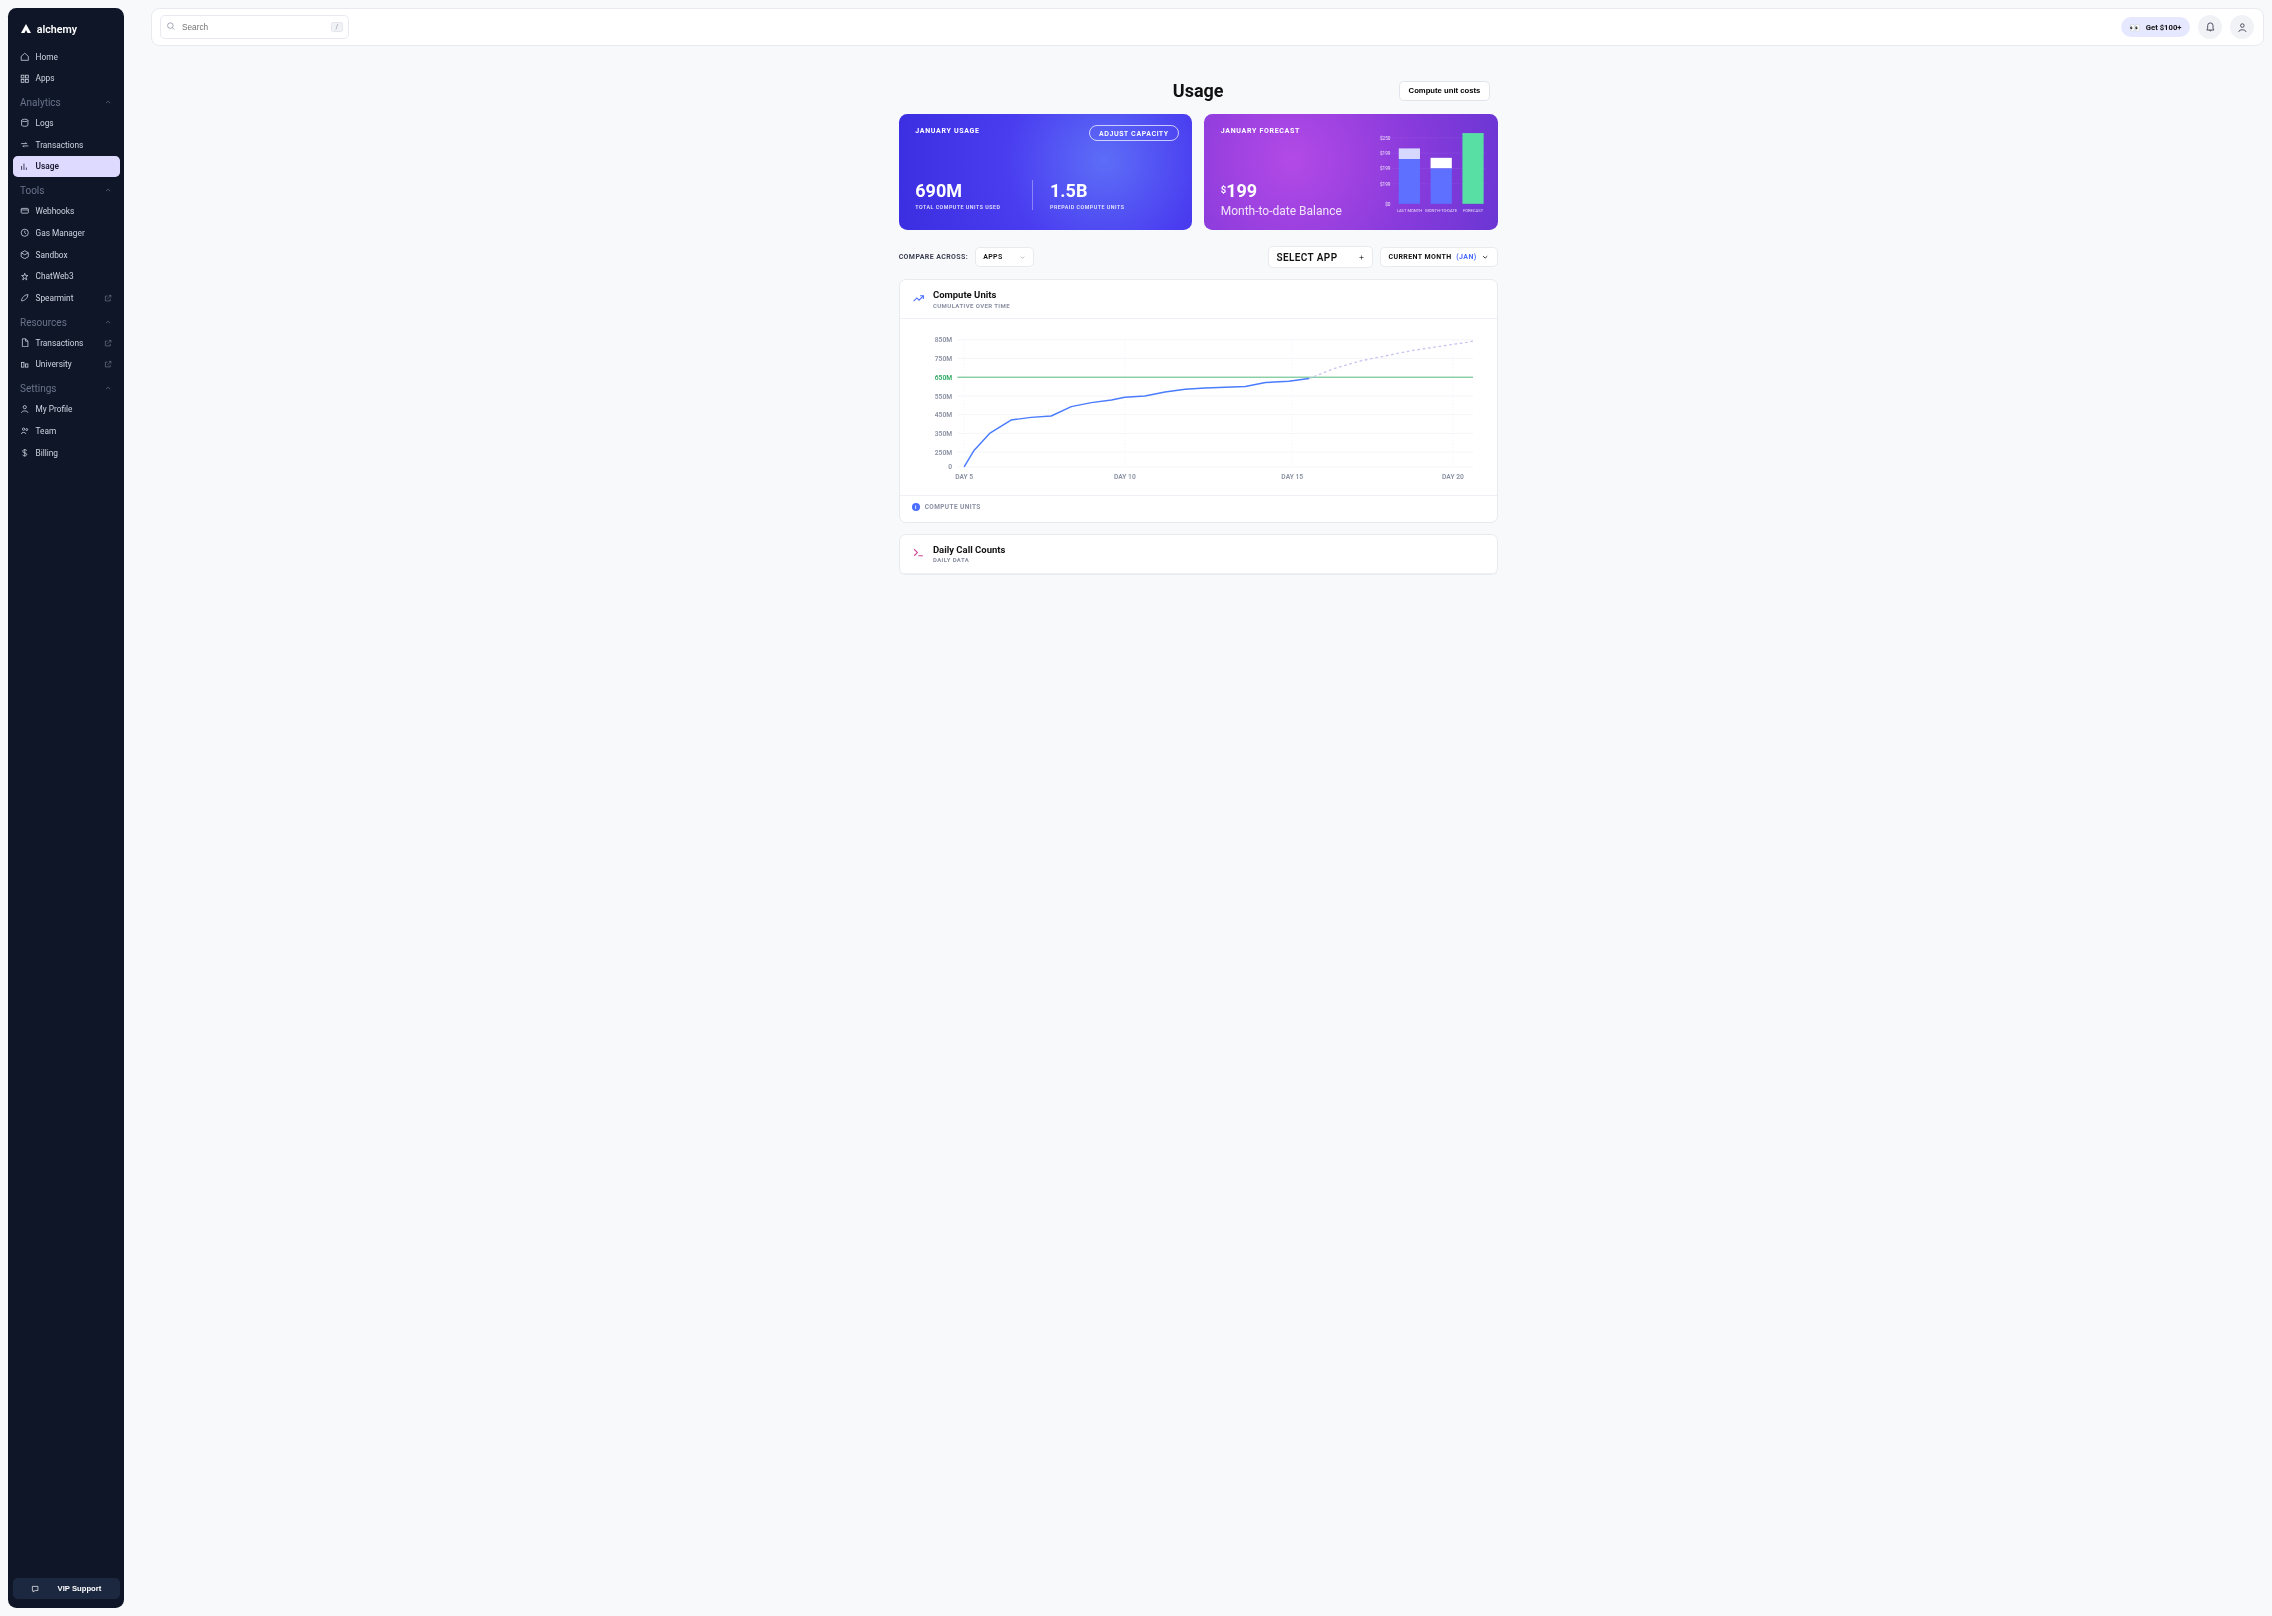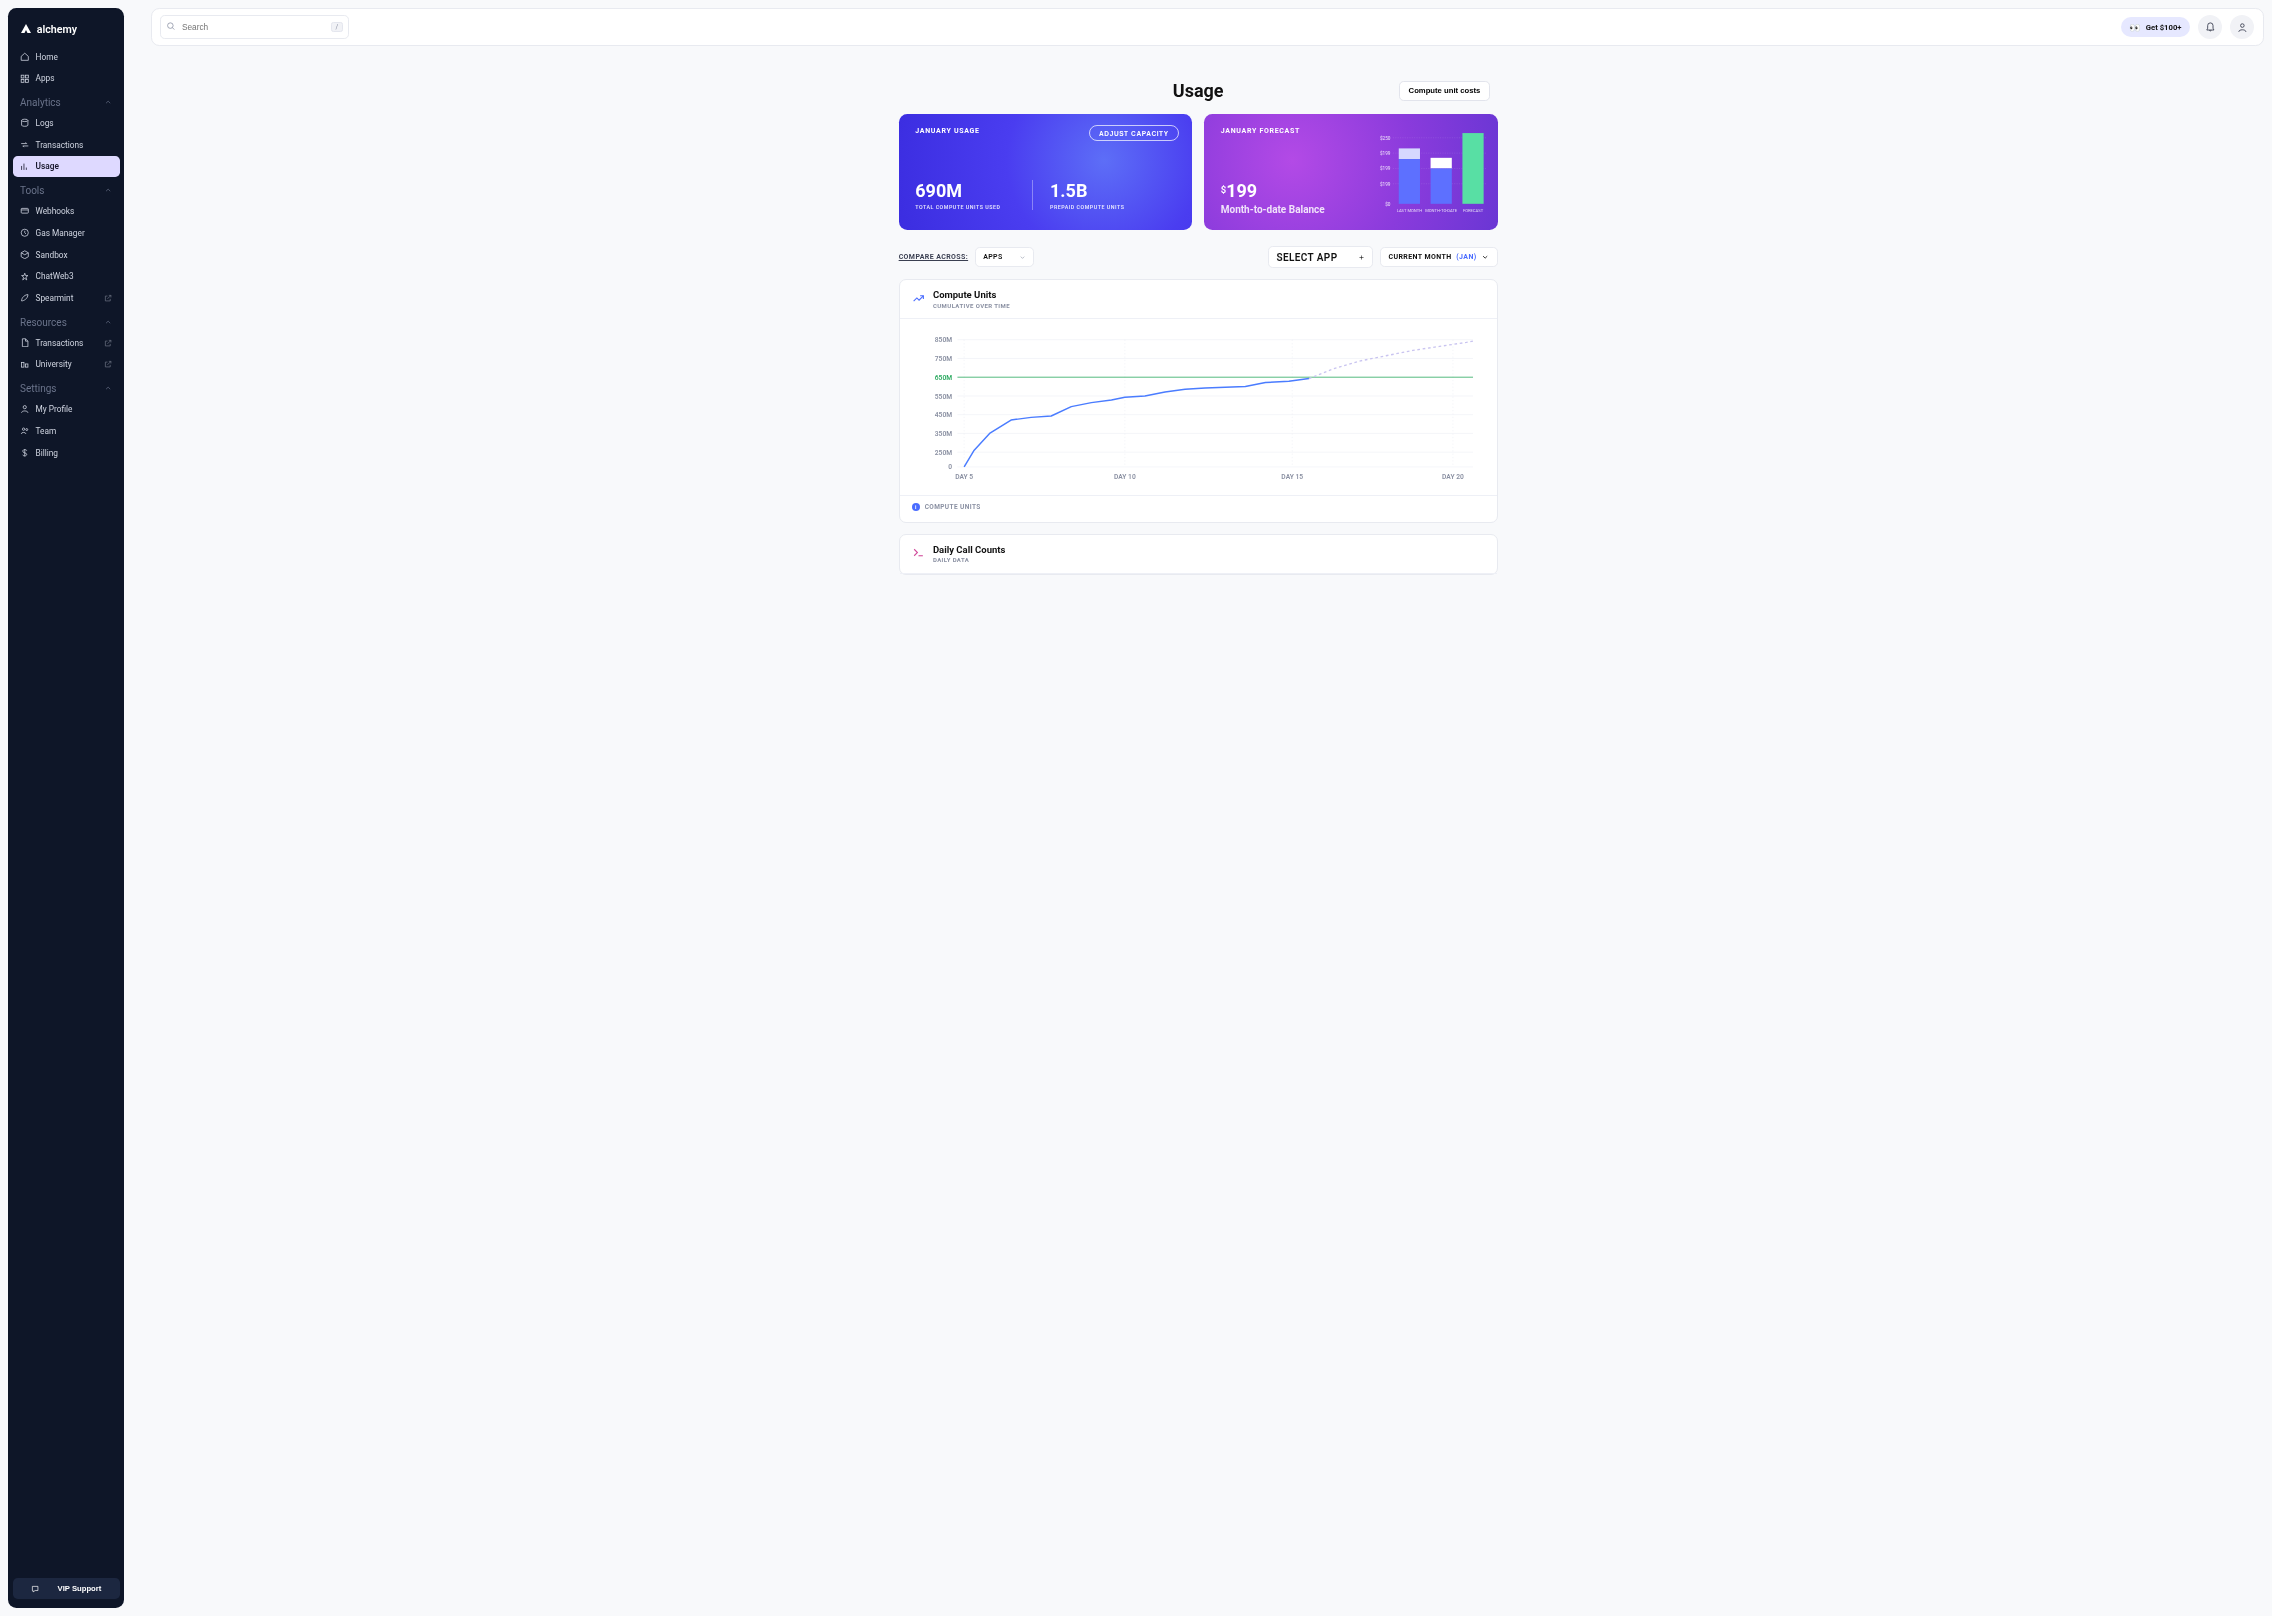--- a/index.html
+++ b/index.html
@@ -43,34 +43,34 @@
 .card-title { font-size: 7px; letter-spacing: 0.7px; font-weight:700; }
 .adjust { position:absolute; top:10.7px; right:13px; border:0.6px solid rgba(255,255,255,0.7); background:transparent; color:#fff; border-radius:591px; padding:3.6px 9.5px; font-size:6.5px; letter-spacing:0.6px; font-weight:700; cursor:pointer;}
 .metrics { display:flex; gap:16.6px; margin-top: 45px; }
 .metric { padding-right:15.4px; }
 .metric + .metric { border-left:0.6px solid rgba(255,255,255,0.35); padding-left:16.6px; padding-right:0;}
 .metric .val { font-size: 18px; font-weight:700; }
 .metric .lab { font-size: 5.3px; letter-spacing: 0.5px; opacity:0.85; margin-top:2.4px; font-weight:600;}
 .balance { margin-top: 45px; }
 .balance .amt { font-size: 18px; font-weight:700; }
 .balance .amt .cur { font-size: 9.5px; font-weight:600; vertical-align: 3.6px; }
-.balance .lab { font-size:10px; opacity:0.85; margin-top:2.4px;font-weight:bold;}
+.balance .lab { font-size:12px; opacity:0.85; margin-top:2.4px;}
 
 .mini-chart { position:absolute; right:12px; top:12px; bottom:12px; width: 112px; }
 .mini-chart .grid-line { stroke: rgba(255,255,255,0.35); stroke-width:0.5; stroke-dasharray:2 2; }
 .mini-chart .ylab { font-size:8px; fill:#fff; opacity:0.85; text-anchor:end; }
 .mini-chart .xlab { font-size:7px; fill:#fff; opacity:0.8; text-anchor:middle; }
 .mini-bar-lm-top { fill:#d6d8ff; }
 .mini-bar-lm-bot { fill:#5d70ff; }
 .mini-bar-mtd-top { fill:#ffffff; }
 .mini-bar-mtd-bot { fill:#5d70ff; }
 .mini-bar-fc { fill:#58dfa4; }
 
 .controls { display:flex; align-items:center; gap: 7px; margin-top: 15.4px; font-size:7px; }
-.controls .label { font-weight:700; letter-spacing:0.4px; color:#3a3f51;text-decoration:underline;}
+.controls .label { font-weight:700; letter-spacing:0.4px; color:#3a3f51;}
 .dropdown { background:#fff; border:0.6px solid #e8eaf0; border-radius:4.7px; padding:4.7px 7px; display:flex; align-items:center; gap:16.6px; font-size:7px; font-weight:600; letter-spacing:0.4px; cursor:pointer;}
 .dropdown .chev { color:#8a90a2; }
 .controls .spacer { flex:1; }
 .select-app { background:#fff; border:0.6px solid #e8eaf0; border-radius:4.7px; padding:4.7px 7px; display:flex; align-items:center; gap:21px; font-size:10px; font-weight:600; letter-spacing:0.4px; cursor:pointer;}
 .cur-month { display:flex; align-items:center; gap:4.7px; background:#fff; border:0.6px solid #e8eaf0; border-radius:4.7px; padding:4.7px 7px; font-size:7px; font-weight:700; letter-spacing:0.4px; cursor:pointer;}
 .cur-month .mon { color:#4a6cff; }
 
 .panel { background:#fff; border:0.6px solid #e8eaf0; border-radius:7px; margin-top: 10.7px; }
 .panel-head { display:flex; align-items:center; gap:8.3px; padding: 9.5px 12px; border-bottom:0.6px solid #eef0f6; }
 .panel-head .pico { color:#4a6cff; }

